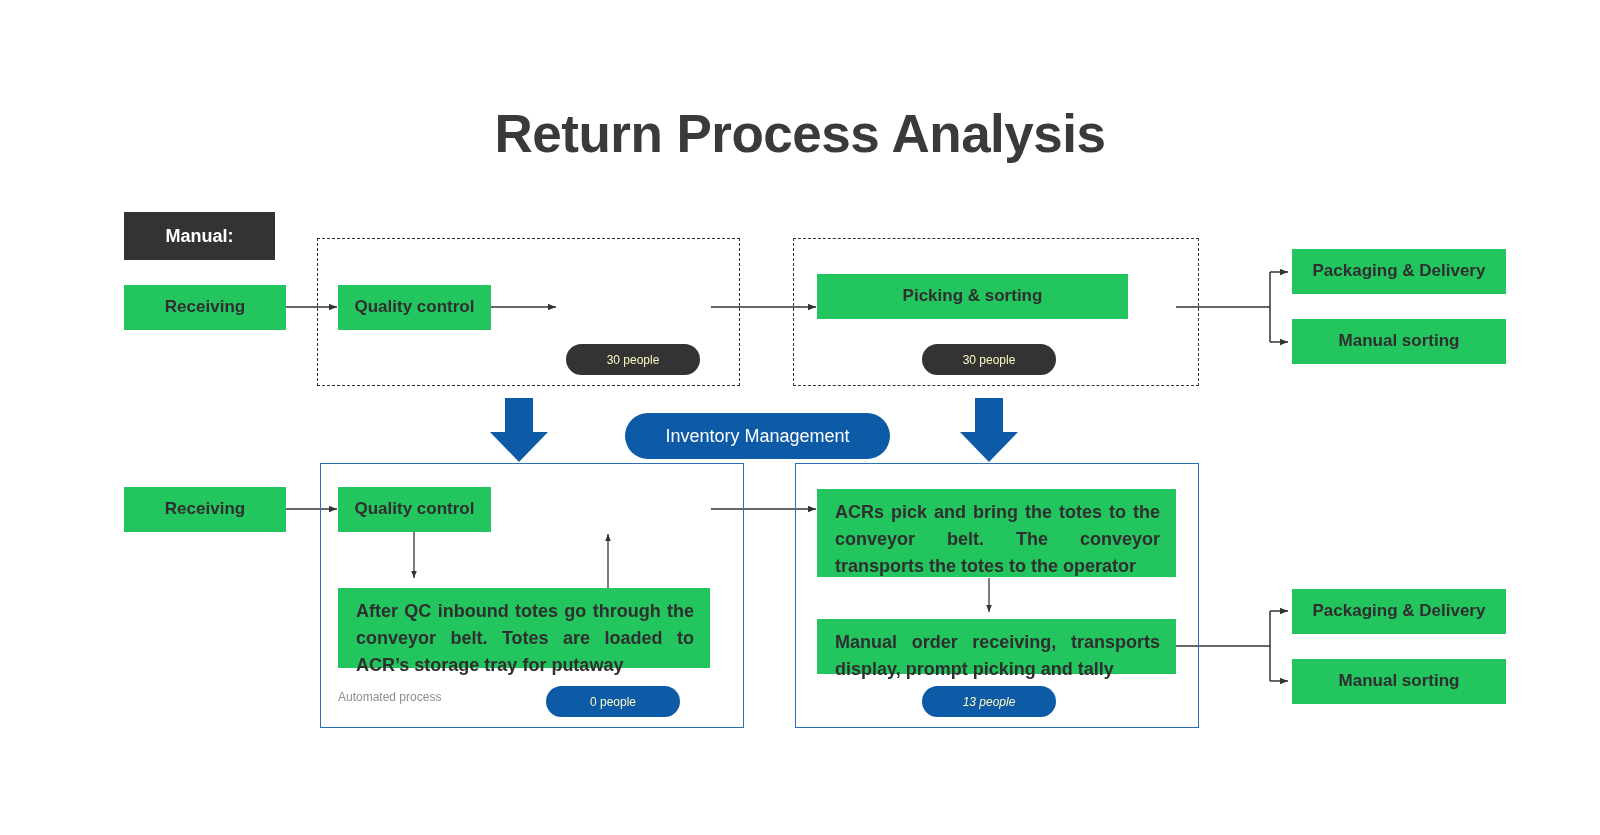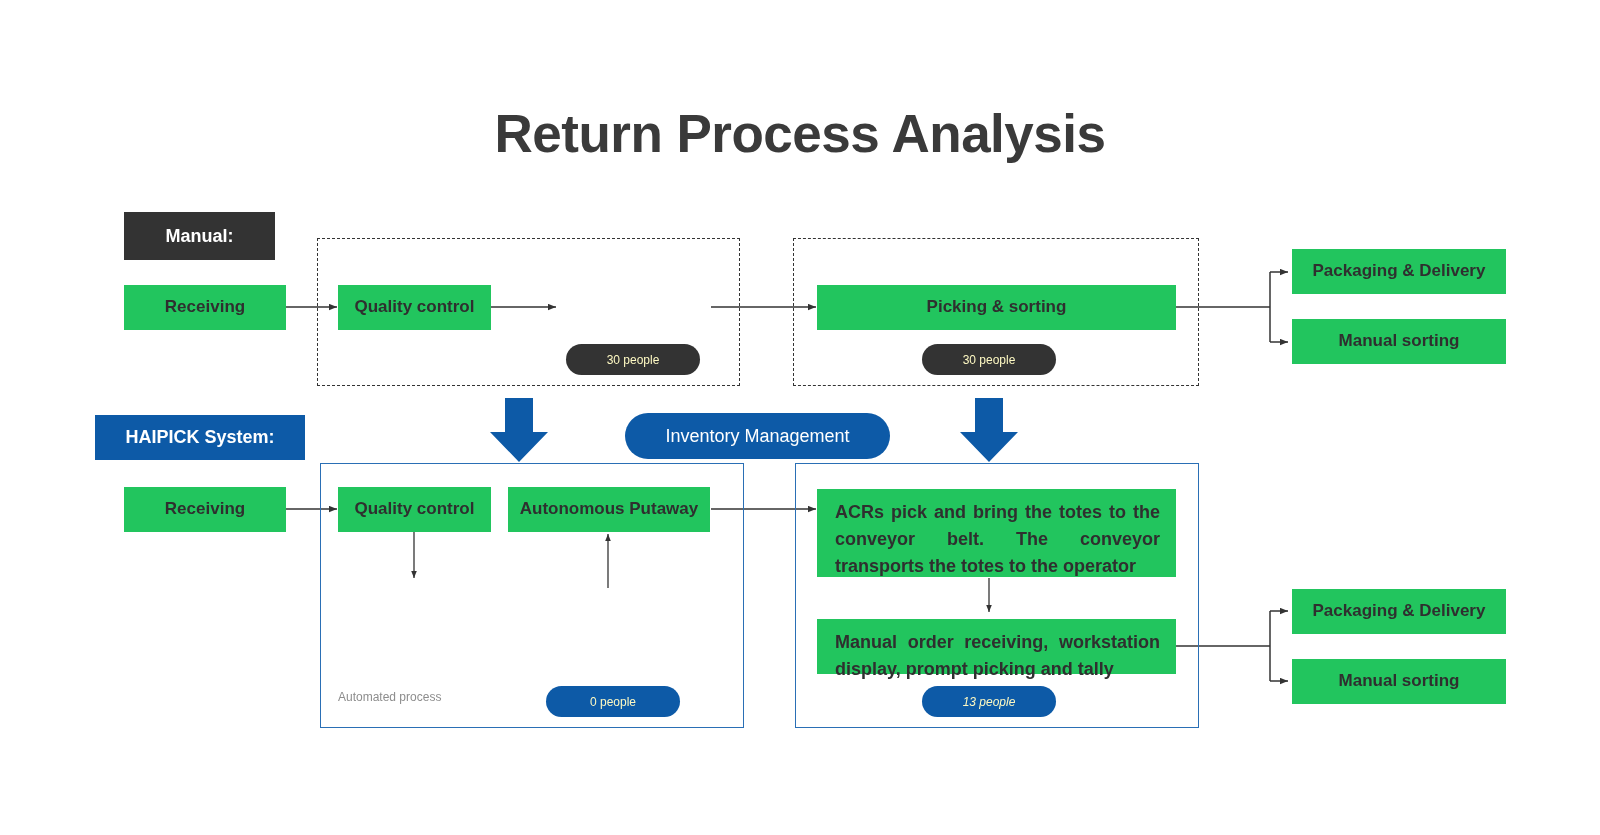--- a/index.html
+++ b/index.html
@@ -128,52 +128,53 @@
 
   <div class="abs lbl-dark" style="left:124px;top:212px;width:151px;height:48px;">Manual:</div>
 
   <div class="abs gbox" style="left:124px;top:285px;width:162px;height:45px;">Receiving</div>
 
   <div class="abs gbox" style="left:338px;top:285px;width:153px;height:45px;">Quality control</div>
 
 
   <div class="abs pill pill-dark" style="left:566px;top:344px;width:134px;height:31px;">30 people</div>
 
-  <div class="abs gbox" style="left:817px;top:285px;width:359px;height:45px;">Picking &amp; sorting</div>
+  <div class="abs gbox" style="left:817px;top:274px;width:311px;height:45px;">Picking &amp; sorting</div>
 
   <div class="abs pill pill-dark" style="left:922px;top:344px;width:134px;height:31px;">30 people</div>
 
   <div class="abs gbox" style="left:1292px;top:249px;width:214px;height:45px;">Packaging &amp; Delivery</div>
 
   <div class="abs gbox" style="left:1292px;top:319px;width:214px;height:45px;">Manual sorting</div>
 
   <div class="abs pill-badge" style="left:625px;top:413px;width:265px;height:46px;">Inventory Management</div>
 
   <div class="abs blue-frame" style="left:320px;top:463px;width:424px;height:265px;"></div>
   <div class="abs blue-frame" style="left:795px;top:463px;width:404px;height:265px;"></div>
 
-  <div class="abs lbl-blue" style="left:95px;top:415px;width:210px;height:45px;">HAIPICK System:</div>
 
   <div class="abs gbox" style="left:124px;top:487px;width:162px;height:45px;">Receiving</div>
 
   <div class="abs gbox" style="left:338px;top:487px;width:153px;height:45px;">Quality control</div>
 
-  <div class="abs gbox" style="left:508px;top:487px;width:202px;height:45px;">Autonomous Putaway</div>
 
+  <div class="abs gbox para" style="left:338px;top:588px;width:372px;height:80px;">
+    <span>After QC inbound totes go through the conveyor belt. Totes are loaded to ACR’s storage tray for putaway</span>
+  </div>
 
   <div class="note" style="left:338px;top:690px;">Automated process</div>
 
   <div class="abs pill pill-blue" style="left:546px;top:686px;width:134px;height:31px;">0 people</div>
 
   <div class="abs gbox para" style="left:817px;top:489px;width:359px;height:88px;">
     <span>ACRs pick and bring the totes to the conveyor belt. The conveyor transports the totes to the operator</span>
   </div>
 
   <div class="abs gbox para" style="left:817px;top:619px;width:359px;height:55px;">
-    <span>Manual order receiving, workstation display, prompt picking and tally</span>
+    <span>Manual order receiving, transports display, prompt picking and tally</span>
   </div>
 
   <div class="abs pill pill-blue" style="left:922px;top:686px;width:134px;height:31px;font-style:italic;">13 people</div>
 
   <div class="abs gbox" style="left:1292px;top:589px;width:214px;height:45px;">Packaging &amp; Delivery</div>
 
   <div class="abs gbox" style="left:1292px;top:659px;width:214px;height:45px;">Manual sorting</div>
 
 </div>
 

